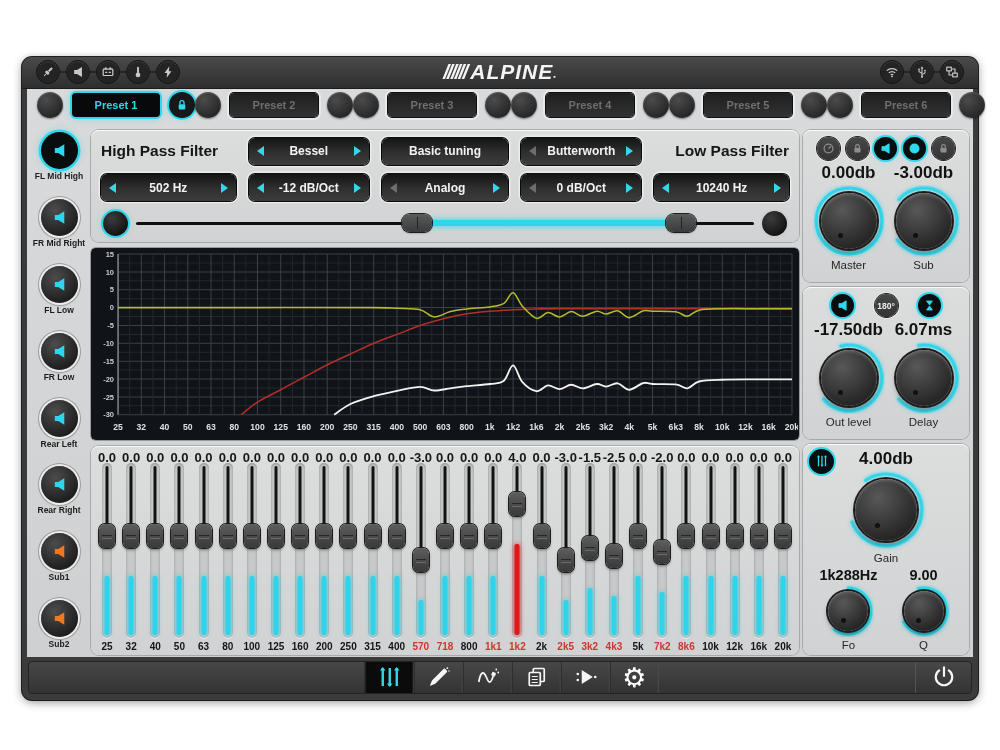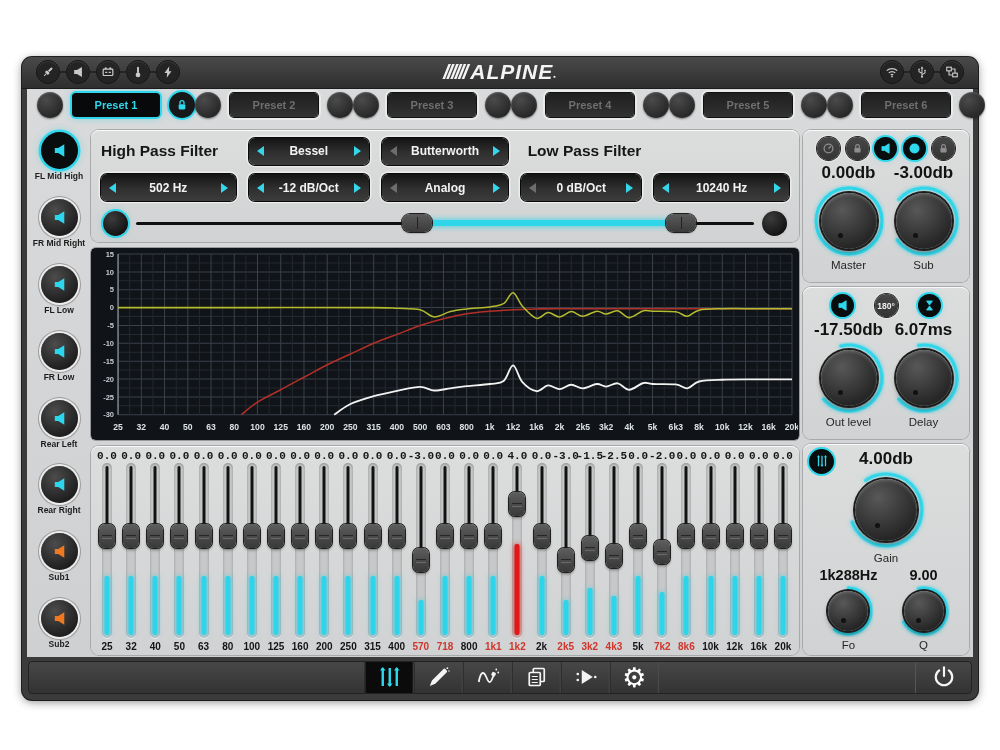--- a/index.html
+++ b/index.html
@@ -71,21 +71,21 @@
   .xo-handle { position:absolute; top:1px; width:30px; height:18px; border-radius:8px; transform:translateX(-50%);
                background:linear-gradient(#5b5b5b,#3a3a3a); box-shadow:0 0 0 1px #1d1d1d, 0 1px 2px rgba(0,0,0,.5); }
   .xo-handle::after { content:''; position:absolute; left:50%; top:3px; bottom:3px; width:1px; background:#222; }
   
   .graph-panel { height:192px; background:#101317; border-radius:5px; box-shadow:0 0 0 1px #97999b; padding:1px; }
   .graph-panel svg { width:100%; height:100%; display:block; }
   
   .eq-panel { flex:1; padding:4px 5px 2px 5px; }
   .eq-bands { display:flex; justify-content:space-between; height:100%; }
   .eq-band { width:22px; display:flex; flex-direction:column; align-items:center; }
-  .eq-value { height:13px; font-size:11px; font-weight:bold; color:#161616;font-family:Liberation Mono, monospace; }
+  .eq-value { height:13px; font-size:13px; font-weight:bold; color:#161616; }
   .eq-slot { position:relative; width:22px; flex:1; }
   .eq-groove { position:absolute; left:50%; transform:translateX(-50%); top:0; bottom:0; width:10px; border-radius:5px;
                background:#c7c8c9; box-shadow:inset 0 1px 3px rgba(0,0,0,.28), 0 1px 0 rgba(255,255,255,.7); }
   .eq-top { position:absolute; left:50%; transform:translateX(-50%); width:3px; background:#121212; border-radius:2px; top:3px; }
   .eq-bot { position:absolute; left:50%; transform:translateX(-50%); width:5px; border-radius:2px; bottom:3px;
             background:#2fd4ea; box-shadow:0 0 5px rgba(47,212,234,.9); }
   .eq-bot.red { background:#e01818; box-shadow:0 0 5px rgba(224,24,24,.9); }
   .eq-handle { position:absolute; left:50%; transform:translateX(-50%); width:16px; height:24px; border-radius:6px;
                background:linear-gradient(#5e5e5e,#383838); box-shadow:0 0 0 1px #1e1e1e, 0 2px 3px rgba(0,0,0,.45); }
   .eq-handle::after { content:''; position:absolute; left:3px; right:3px; top:11px; height:2px;
@@ -329,20 +329,23 @@
 
       <div class="center">
 
         <div class="panel filter-panel">
           <div class="f-row">
             <div class="f-title">High Pass Filter</div>
             <div class="dkbtn">
               <span class="arr l"></span>
               <span class="lbl">Bessel</span>
               <span class="arr r"></span>
+            </div>
+            <div class="dkbtn" style="justify-content:center">
+              <span class="lbl">Basic tuning</span>
             </div>
             <div class="dkbtn">
               <span class="arr l dim"></span>
               <span class="lbl">Butterworth</span>
               <span class="arr r"></span>
             </div>
             <div class="f-title right">Low Pass Filter</div>
           </div>
           <div class="f-row">
             <div class="dkbtn">

